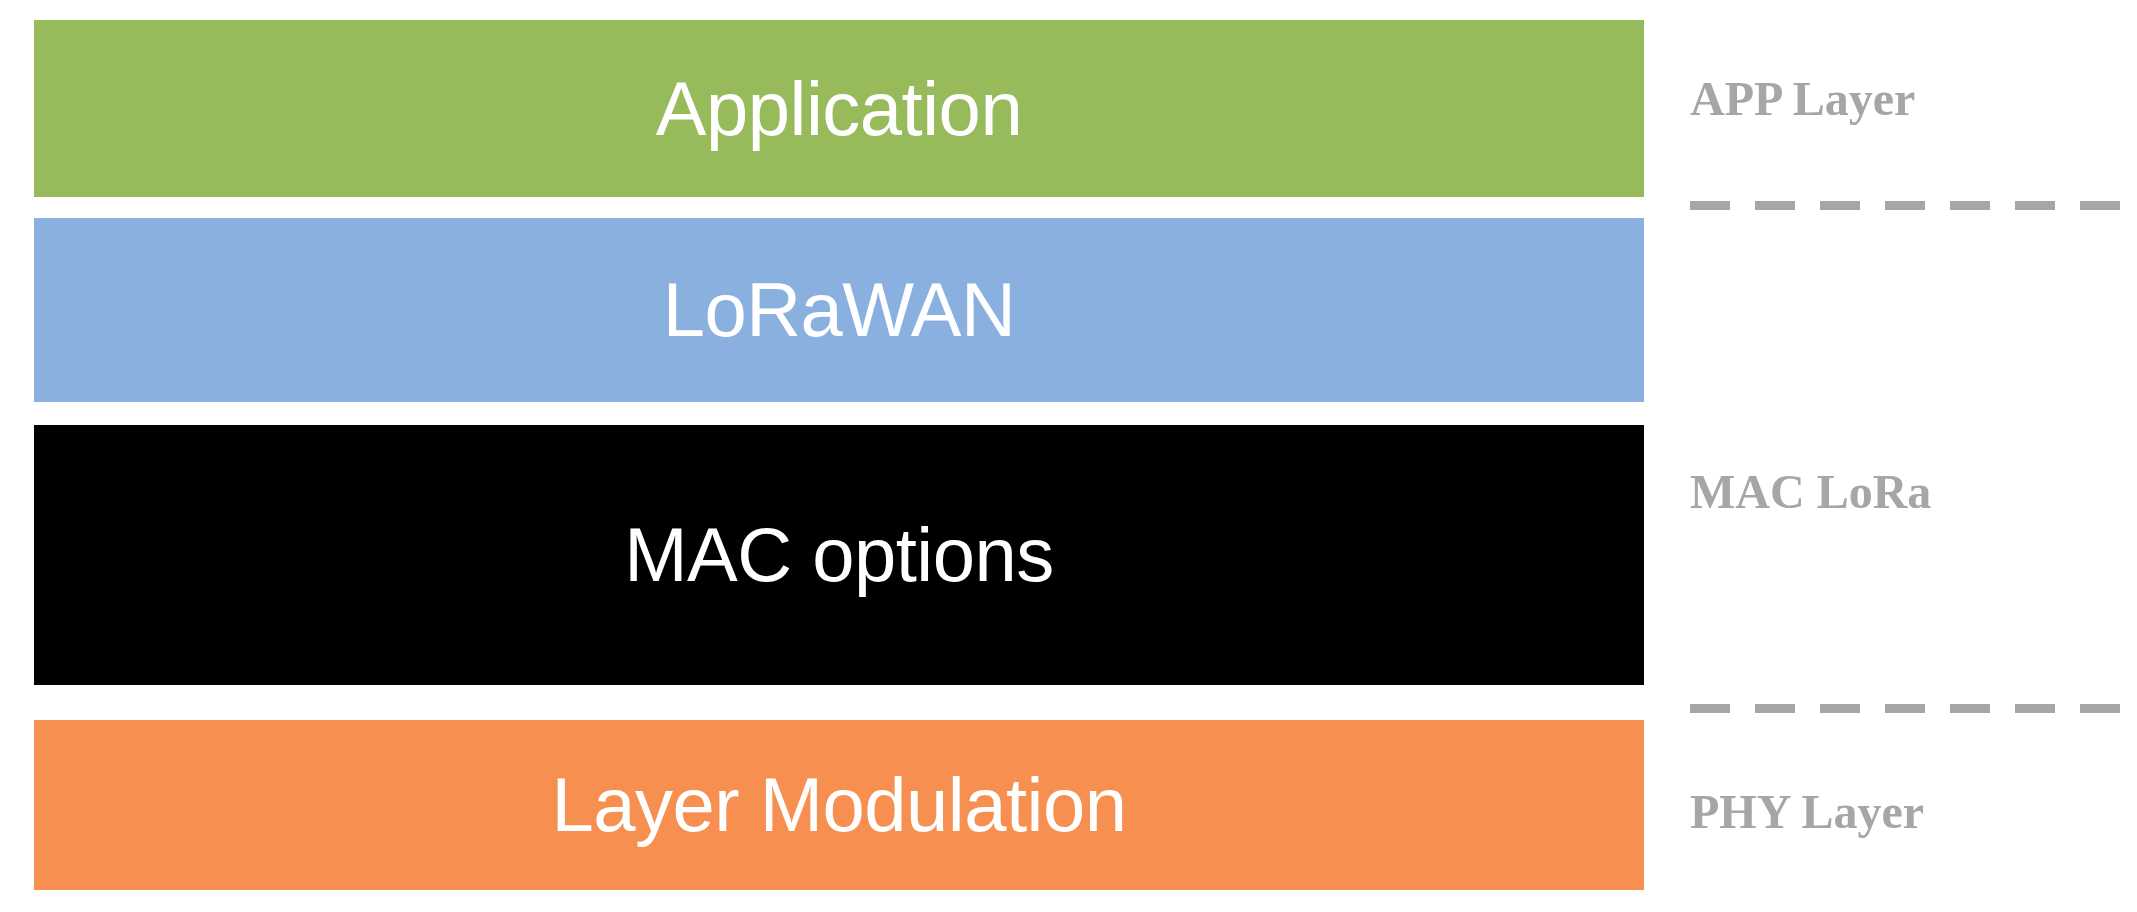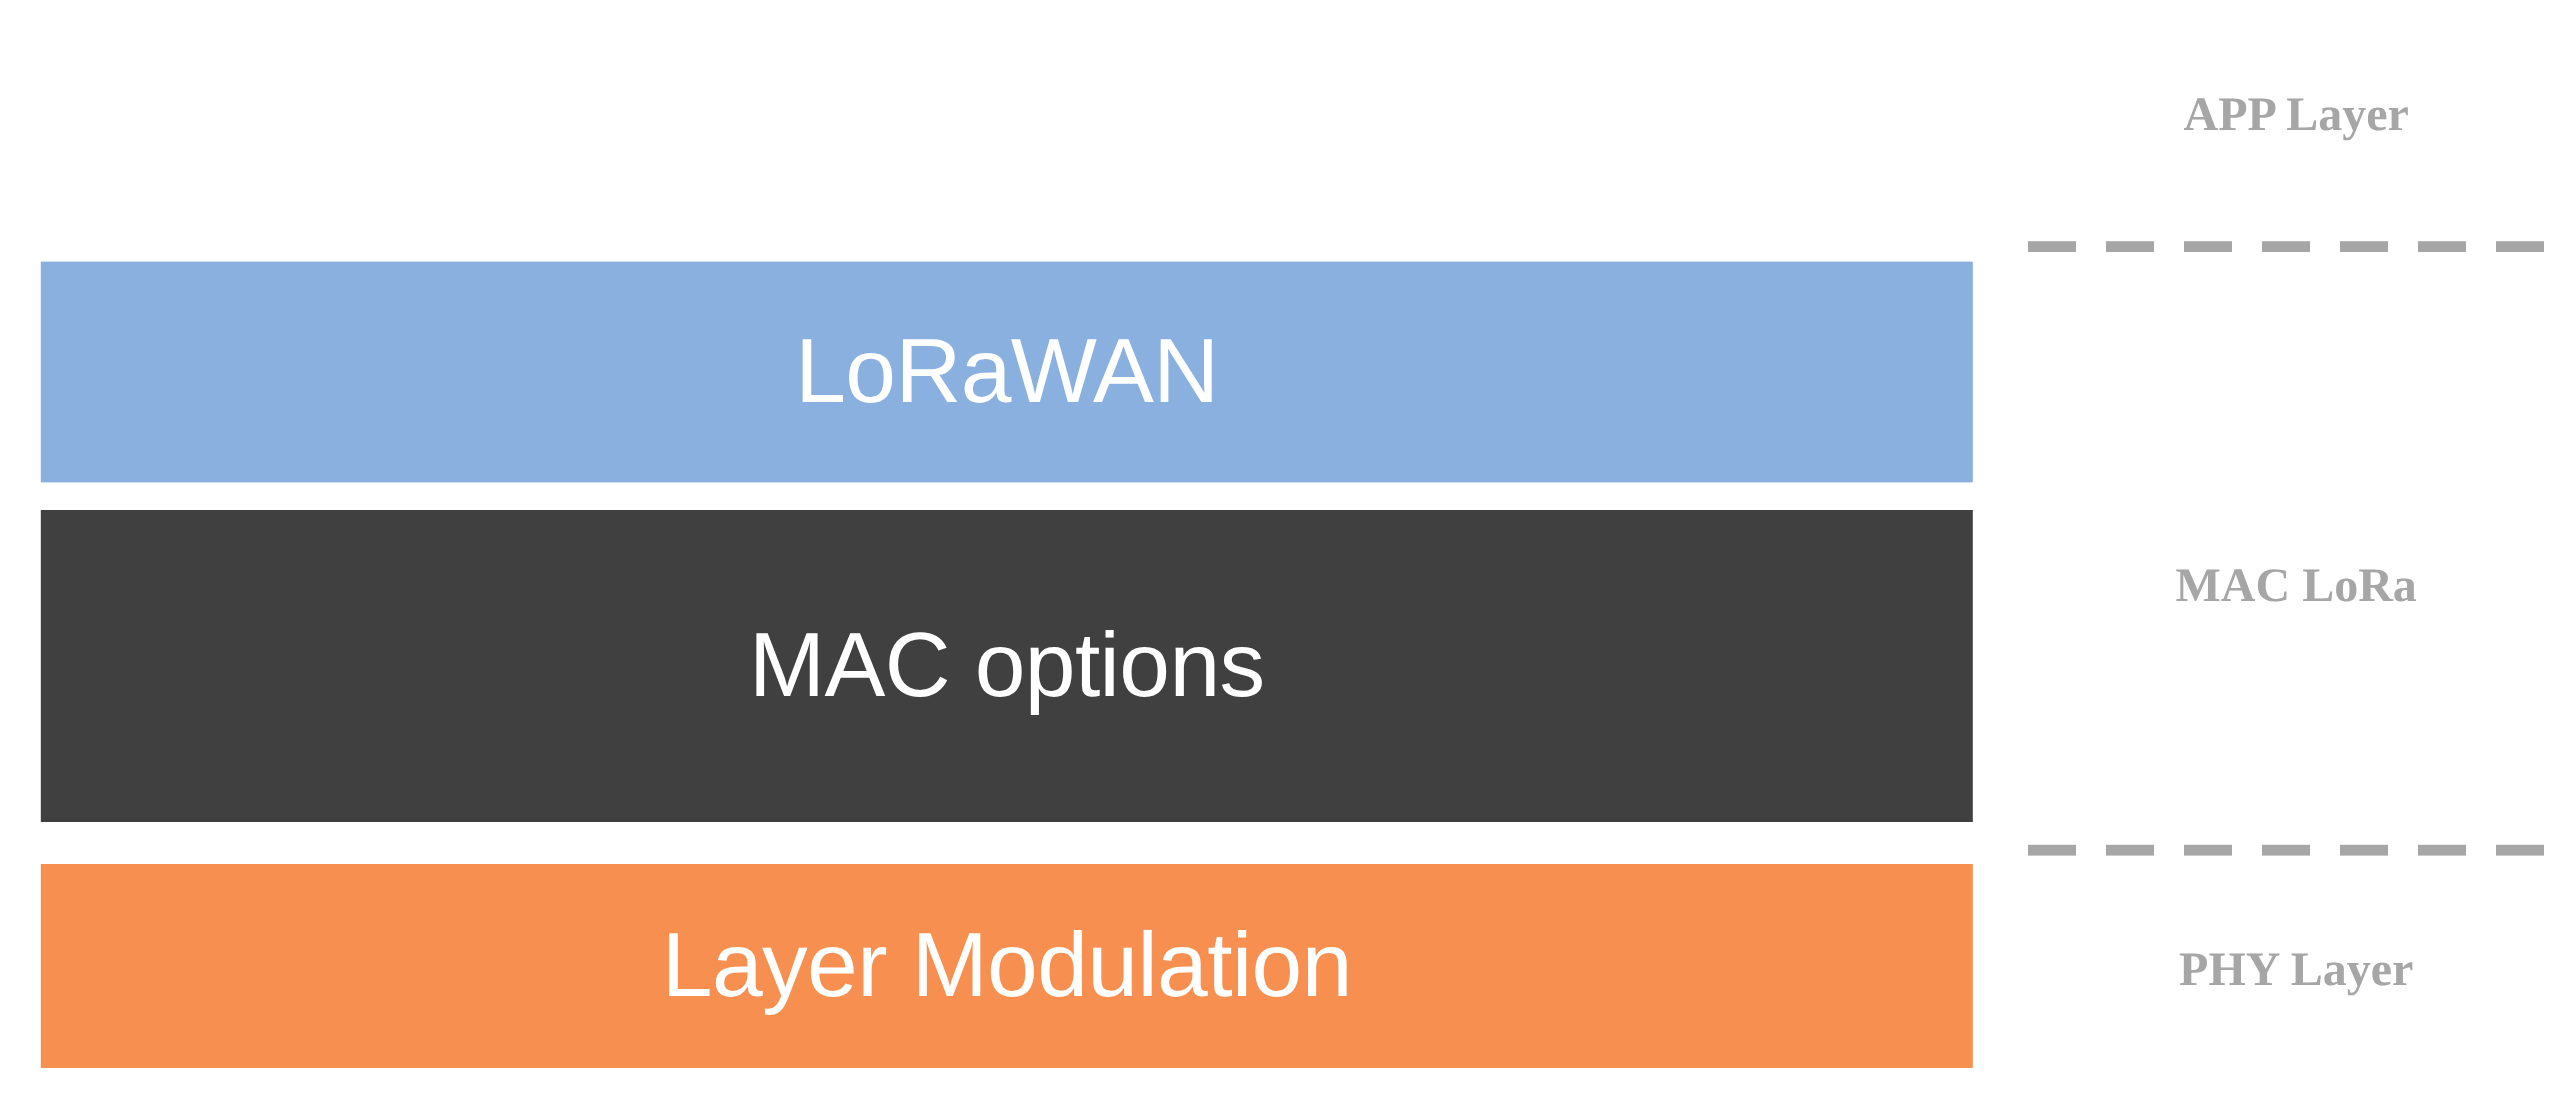--- a/index.html
+++ b/index.html
@@ -39,40 +39,39 @@
     font-family: "Liberation Sans", sans-serif;
     font-weight: 400;
     font-size: 76px;
     line-height: 1;
     letter-spacing: -0.5px;
     white-space: nowrap;
   }
 
   .bar-application { top: 20px;  height: 177px; background: #97bb5b; }
   .bar-lorawan     { top: 218px; height: 184px; background: #8ab0e0; text-align: right; }
-  .bar-macoptions  { top: 425px; height: 260px; background: #404040; }
+  .bar-macoptions  { top: 425px; height: 260px; background: #000000; }
   .bar-loramod     { top: 720px; height: 170px; background: #f68f4f; }
 
   
   .annotations {
     position: absolute;
     left: 1690px;
     top: 0;
     width: 447px;
     height: 912px;
   }
   .layer-name {
     position: absolute;
     left: 0;
     width: 447px;
-    text-align: center;
     color: #a6a6a6;
     font-family: "Liberation Serif", serif;
     font-weight: bold;
-    font-size: 40px;
+    font-size: 48px;
     line-height: 1;
     white-space: nowrap;
   }
   .layer-app { top: 75px; }
   .layer-mac { top: 468px; }
   .layer-phy { top: 788px; }
 
   .divider {
     position: absolute;
     left: 0;
@@ -89,20 +88,23 @@
   .divider-app-mac { top: 201px; }
   .divider-mac-phy { top: 704px; }
 </style>
 </head>
 <body>
 
 <div id="canvas">
 
   <div class="stack">
 
+    <div class="bar bar-application">
+      <span class="bar-label">Application</span>
+    </div>
 
     <div class="bar bar-lorawan">
       <span class="bar-label">LoRaWAN</span>
     </div>
 
     <div class="bar bar-macoptions">
       <span class="bar-label">MAC options</span>
     </div>
 
     <div class="bar bar-loramod">

